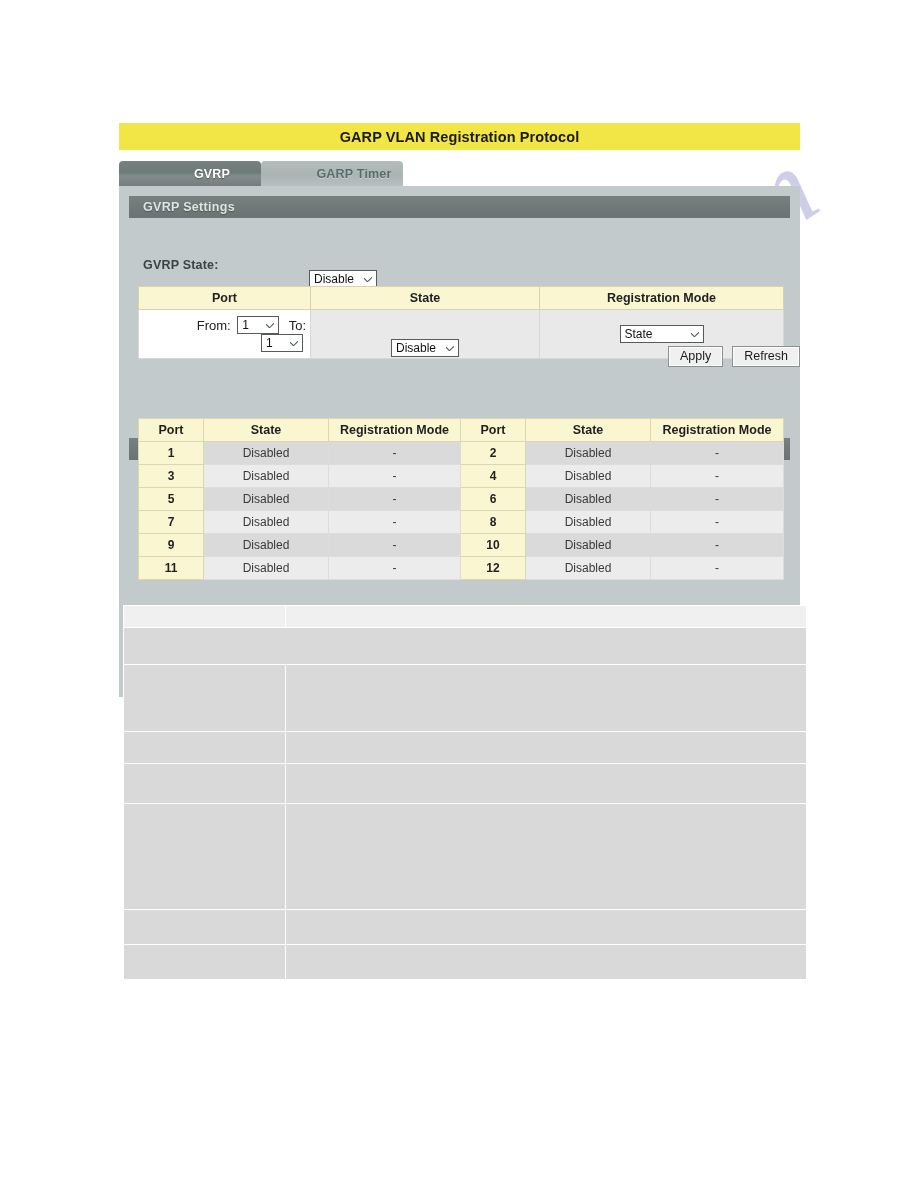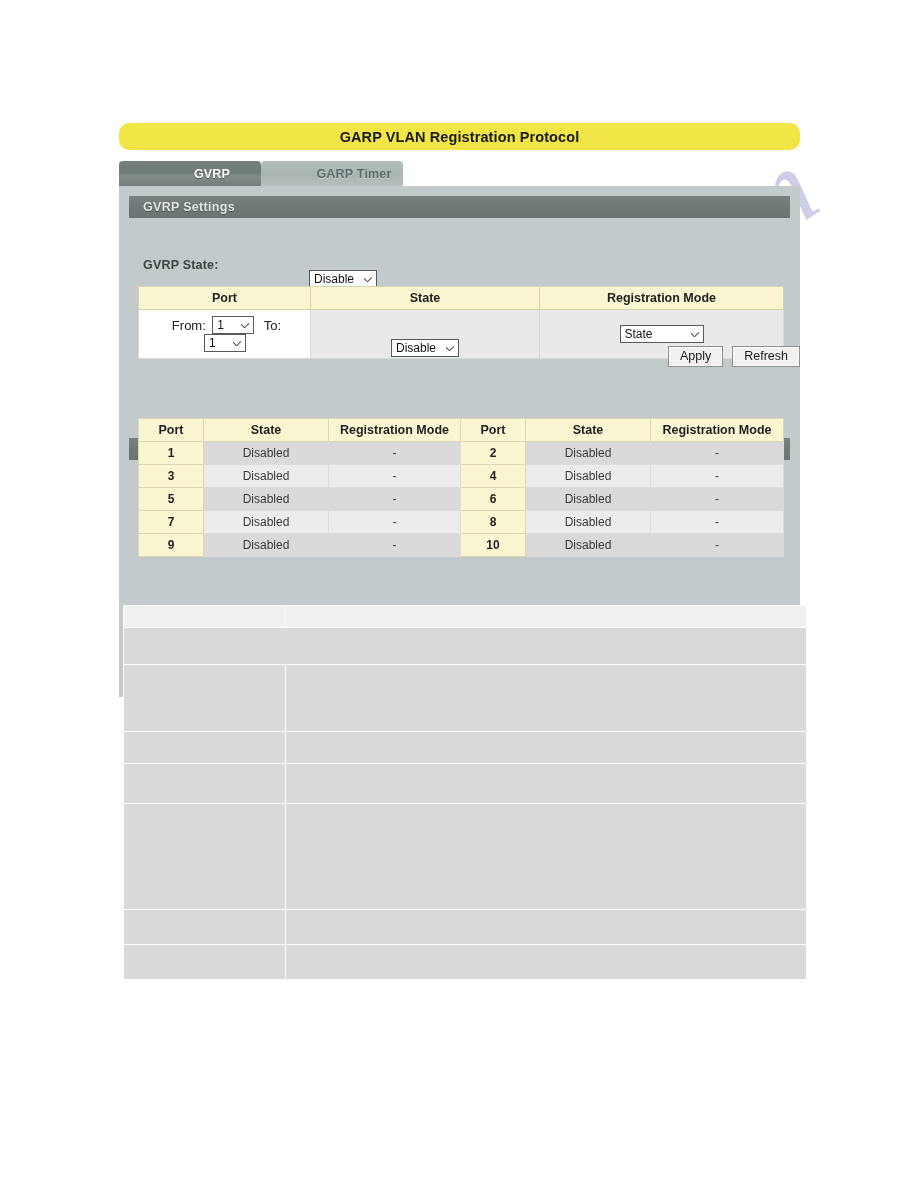--- a/index.html
+++ b/index.html
@@ -46,21 +46,20 @@
     position: absolute;
     left: 119px;
     top: 123px;
     width: 681px;
     height: 27px;
     background: #f2e546;
     display: flex;
     align-items: center;
     justify-content: center;
     z-index: 10;
-    border-radius: 10px;
   }
   .title-bar .t {
     font-size: 14.5px;
     font-weight: bold;
     color: #1a1a1a;
     letter-spacing: .1px;
   }
 
   
   .tabs {
@@ -207,21 +206,21 @@
   }
   .cfg-table td {
     background: #e9e9e9;
     border: 1px solid #d7d7d7;
     height: 24px;
     text-align: center;
     font-size: 12.5px;
     color: #222;
   }
   .cfg-table td.portcell {
-    text-align: center;
+    text-align: right;
     padding-left: 8px;
     background: #ffffff;
   }
   .portcell .pl {
     font-size: 13px;
     color: #222;
     margin-right: 3px;
     vertical-align: middle;
   }
   .portcell .sel { vertical-align: middle; margin-right: 6px; }
@@ -455,20 +454,28 @@
             <td class="val">-</td>
           </tr>
           <tr class="odd">
             <td class="port">9</td>
             <td class="val">Disabled</td>
             <td class="val">-</td>
             <td class="port">10</td>
             <td class="val">Disabled</td>
             <td class="val">-</td>
           </tr>
+          <tr class="even">
+            <td class="port">11</td>
+            <td class="val">Disabled</td>
+            <td class="val">-</td>
+            <td class="port">12</td>
+            <td class="val">Disabled</td>
+            <td class="val">-</td>
+          </tr>
         </tbody>
     </table>
 
   </div>
 
   <table class="desc-table">
     <colgroup>
         <col style="width:162px">
         <col style="width:521px">
       </colgroup>

